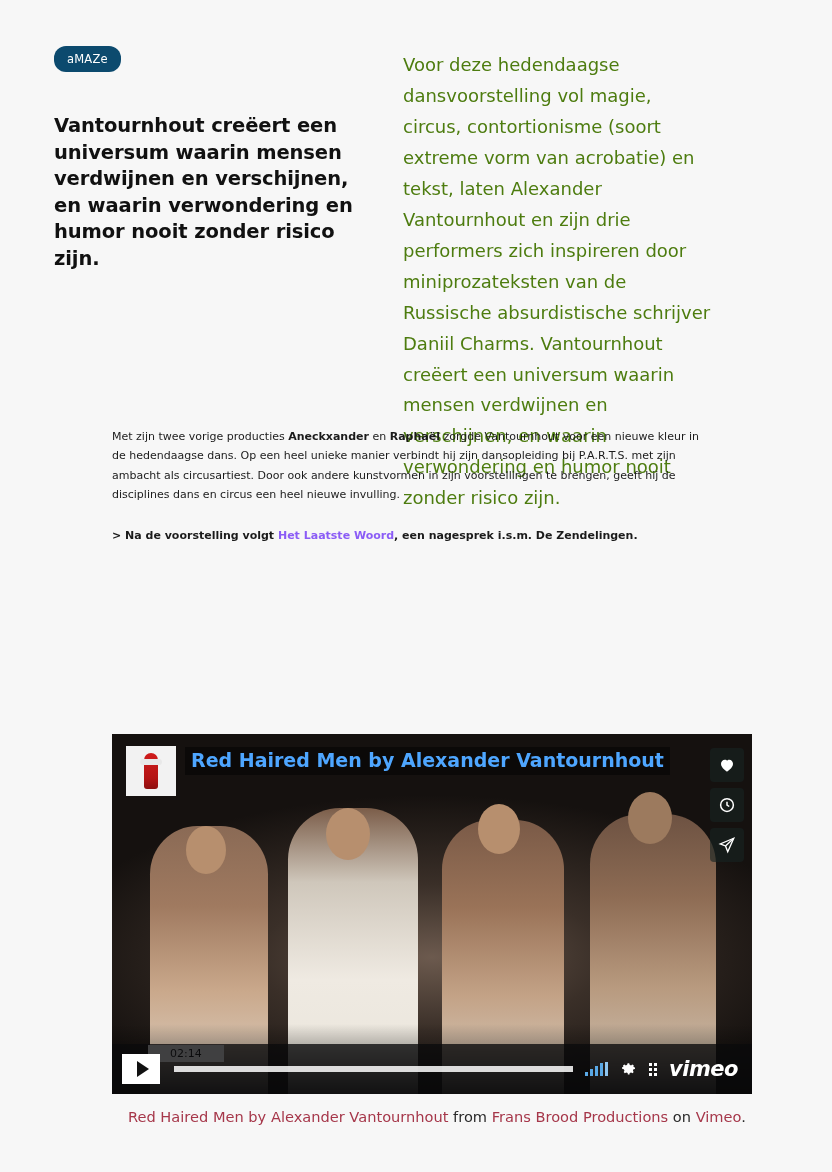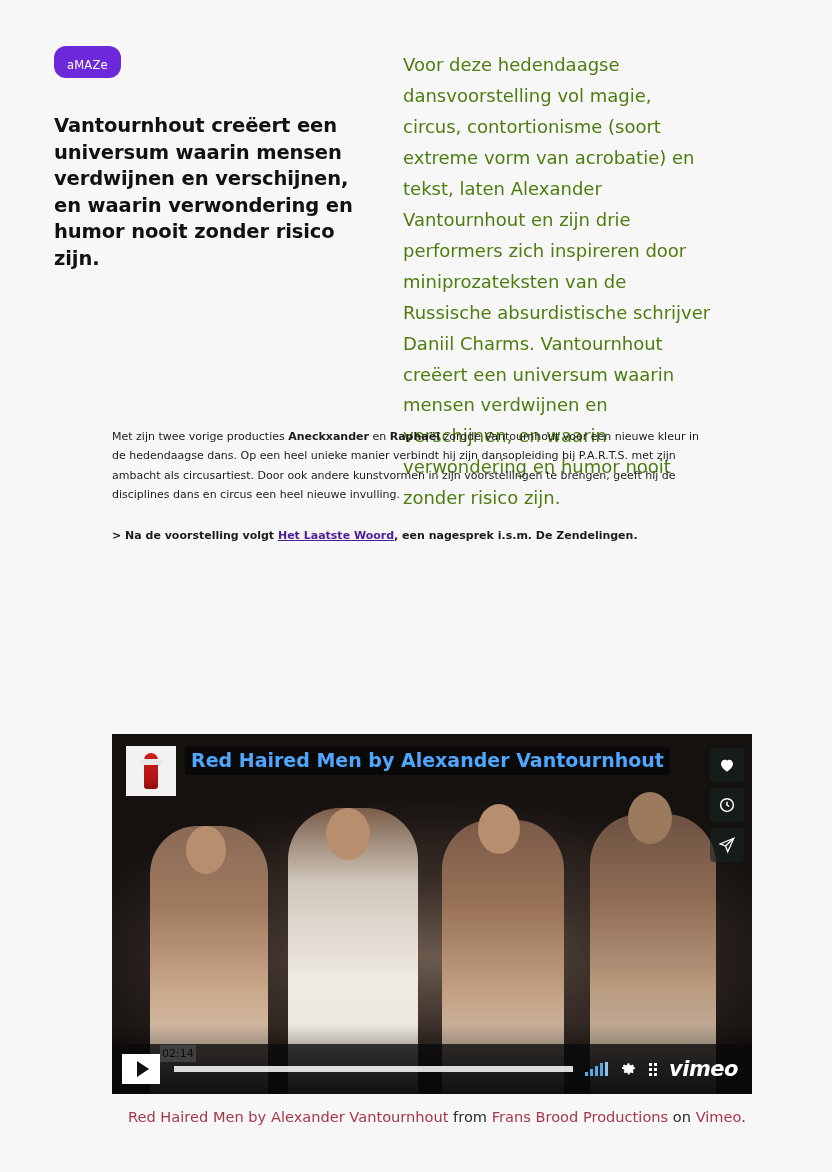--- a/index.html
+++ b/index.html
@@ -18,25 +18,25 @@
     height: 1172px;
     background: #f7f7f7;
     overflow: hidden;
   }
 
   
   .badge {
     position: absolute;
     left: 54px;
     top: 46px;
-    background: #6d28d9;
+    background: #0c4a6e;
     color: #ffffff;
     font-size: 11.5px;
     letter-spacing: 0.2px;
-    padding: 14px 13px 6px 13px;
+    padding: 8px 13px 6px 13px;
     border-radius: 12px;
     line-height: 1;
     font-family: "DejaVu Sans", "Liberation Sans", sans-serif;
   }
 
   
   .headline {
     position: absolute;
     left: 54px;
     top: 113px;
@@ -66,21 +66,21 @@
     top: 405px;
     width: 600px;
     font-size: 11px;
     line-height: 1.76;
     color: #1b1b1b;
     margin-top: 22px;
   }
   .body p { margin: 0 0 22px 0; }
   .body p.last { margin-bottom: 0; }
   .body b { font-weight: bold; }
-  .accent { color: #4c1d95; font-weight: bold; text-decoration: underline; }
+  .accent { color: #8b5cf6; font-weight: bold; }
 
   
   .player {
     position: absolute;
     left: 112px;
     top: 734px;
     width: 640px;
     height: 360px;
     background: #0b0b0d;
     overflow: hidden;
@@ -201,26 +201,26 @@
   }
   .play-tri {
     width: 0; height: 0;
     border-left: 12px solid #111;
     border-top: 8px solid transparent;
     border-bottom: 8px solid transparent;
     margin-left: 3px;
   }
   .timebox {
     position: absolute;
-    left: 48px;
+    left: 36px;
     bottom: 32px;
     background: #ffffff;
     color: #111;
     font-size: 11px;
-    padding: 2px 2px;
+    padding: 2px 22px;
     font-family: "DejaVu Sans", "Liberation Sans", sans-serif;
   }
   .scrub {
     flex: 1 1 auto;
     height: 6px;
     background: rgba(255,255,255,0.85);
     margin: 0 12px 0 14px;
   }
   .ctl-right {
     display: flex;

